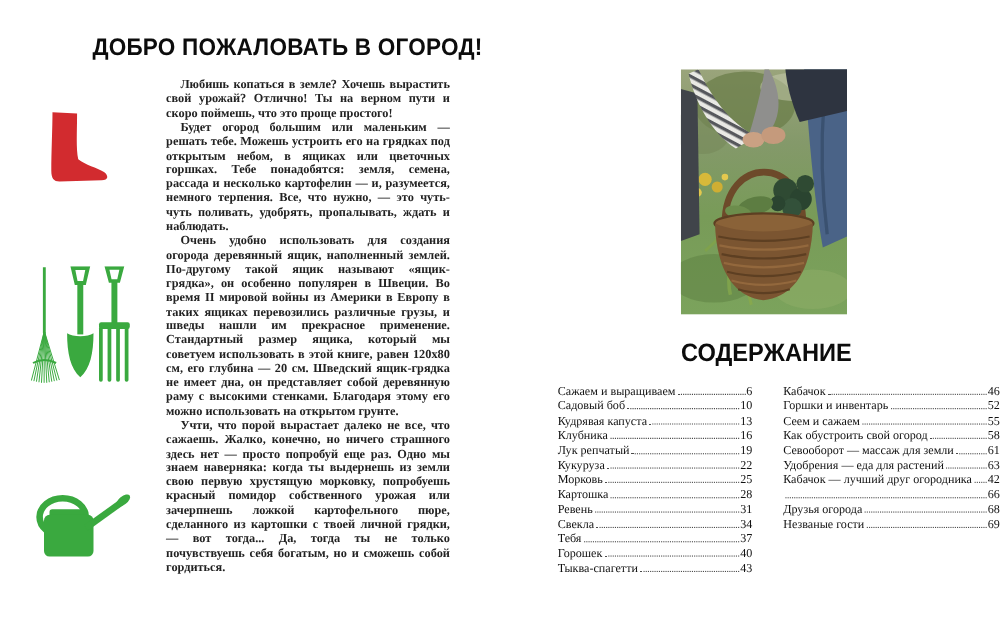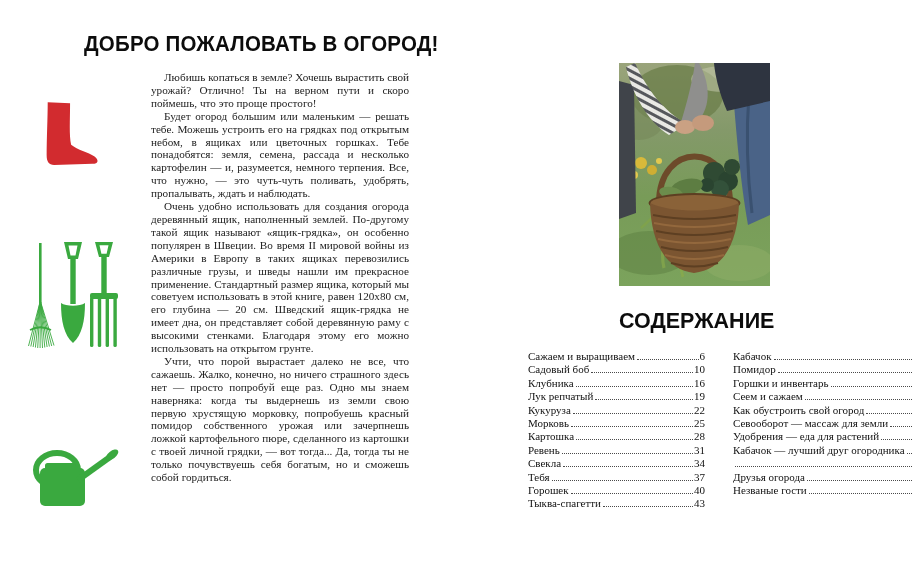--- a/index.html
+++ b/index.html
@@ -10,37 +10,37 @@
   }
   
   .lp-title {
     position:absolute; left:84px; top:31px; width:330px;
     font-family:"Liberation Sans", sans-serif; font-weight:bold;
     font-size:20.5px; letter-spacing:.2px; color:#0c0c0c;
     transform:scaleY(1.06); transform-origin:left top; white-space:nowrap;
   }
   .lp-text {
     position:absolute; left:151px; top:71px; width:258px;
-    font-size:11.2px; line-height:12.9px; text-align:justify; color:#222;
+    font-size:11.2px; line-height:12.9px; text-align:justify; color:#222;font-weight:bold;
   }
   .lp-text p { text-indent:13px; }
   .ill { position:absolute; }
   .ill-boot  { left:36px;  top:100px; width:66px;  height:66px; }
   .ill-tools { left:28px;  top:242px; width:92px;  height:107px; }
   .ill-can   { left:26px;  top:446px; width:96px;  height:62px; }
   
   .photo-frame { position:absolute; left:619px; top:63px; width:151px; height:223px; }
   .photo-frame svg { display:block; width:100%; height:100%; }
   .rp-title {
     position:absolute; left:619px; top:308px; width:151px;
     font-family:"Liberation Sans", sans-serif; font-weight:bold;
     font-size:21.5px; color:#0c0c0c; text-align:center;
     transform:scaleY(1.06); transform-origin:center top; white-space:nowrap;
   }
-  .toc { position:absolute; top:350px; font-size:11px; line-height:13.4px; color:#111;margin-left:21px; }
+  .toc { position:absolute; top:350px; font-size:11px; line-height:13.4px; color:#111; }
   .toc-col1 { left:507px; width:177px; }
   .toc-col2 { left:712px; width:197px; }
   .toc-row { display:flex; align-items:baseline; height:13.4px; }
   .toc-label { white-space:nowrap; }
   .toc-dots { flex:1; border-bottom:1.3px dotted #4a4a4a; margin:0 1px 2px 2px; min-width:8px; }
   .toc-page { white-space:nowrap; }
 </style>
 </head>
 <body>
 
@@ -184,20 +184,25 @@
         <span class="toc-label">Сажаем и выращиваем</span>
         <span class="toc-dots"></span>
         <span class="toc-page">6</span>
       </div>
     <div class="toc-row">
         <span class="toc-label">Садовый боб</span>
         <span class="toc-dots"></span>
         <span class="toc-page">10</span>
       </div>
     <div class="toc-row">
+        <span class="toc-label">Кудрявая капуста</span>
+        <span class="toc-dots"></span>
+        <span class="toc-page">13</span>
+      </div>
+    <div class="toc-row">
         <span class="toc-label">Клубника</span>
         <span class="toc-dots"></span>
         <span class="toc-page">16</span>
       </div>
     <div class="toc-row">
         <span class="toc-label">Лук репчатый</span>
         <span class="toc-dots"></span>
         <span class="toc-page">19</span>
       </div>
     <div class="toc-row">
@@ -242,25 +247,20 @@
       </div>
   </div>
 
   <div class="toc toc-col2">
     <div class="toc-row">
         <span class="toc-label">Кабачок</span>
         <span class="toc-dots"></span>
         <span class="toc-page">46</span>
       </div>
     <div class="toc-row">
-        <span class="toc-label">Помидор</span>
-        <span class="toc-dots"></span>
-        <span class="toc-page">49</span>
-      </div>
-    <div class="toc-row">
         <span class="toc-label">Горшки и инвентарь</span>
         <span class="toc-dots"></span>
         <span class="toc-page">52</span>
       </div>
     <div class="toc-row">
         <span class="toc-label">Сеем и сажаем</span>
         <span class="toc-dots"></span>
         <span class="toc-page">55</span>
       </div>
     <div class="toc-row">

